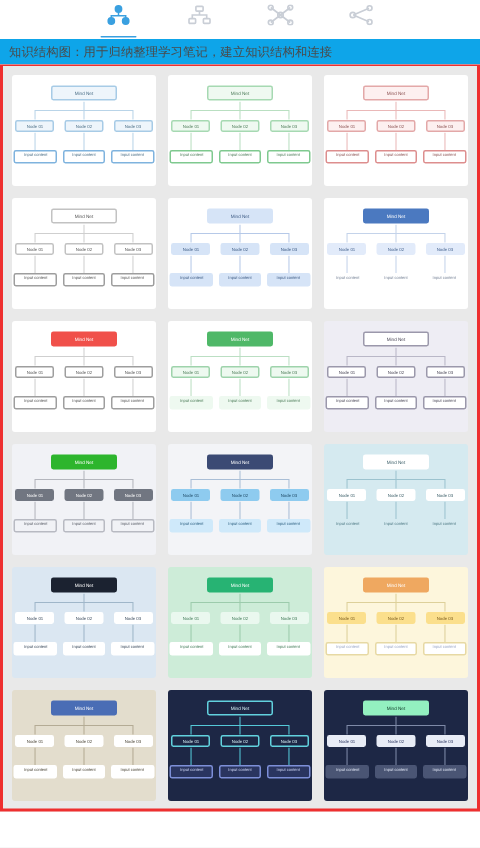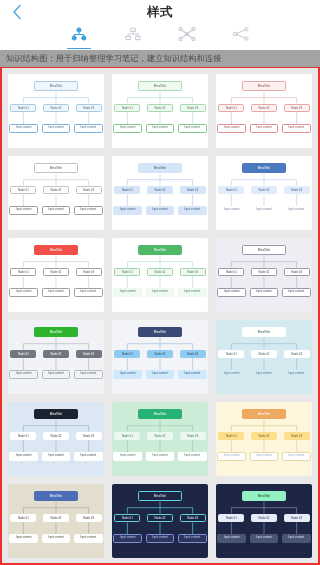--- a/index.html
+++ b/index.html
@@ -38,21 +38,21 @@
   }
   .tab svg{display:block;margin-top:2px;}
   .tab .underline{
     position:absolute;bottom:0px;left:3px;right:3px;height:1.5px;background:#3aa0e0;
     border-radius:1px;display:none;
   }
   .tab.active .underline{display:block;}
 
   
   .desc{
-    height:17px;background:#a3a3a3;display:flex;align-items:center;
+    height:17px;background:#0ea5e9;display:flex;align-items:center;
     padding:0 6px;box-sizing:border-box;
     font-size:8.2px;color:#4a4a4a;letter-spacing:.1px;white-space:nowrap;
   }
 
   
   .grid-wrap{
     position:relative;
     height:498px;
     background:#e9e9e9;
     border:2px solid #ee2f2f;
@@ -92,30 +92,20 @@
   .lv2{ top:40%; width:27%; height:12%; }
   .lv2.a{ left:2.5%; } .lv2.b{ left:36.5%; } .lv2.c{ left:70.5%; }
   .lv3{ top:68%; width:30%; height:12%; font-size:2.7px; }
   .lv3.a{ left:1.5%; } .lv3.b{ left:35%; } .lv3.c{ left:68.5%; }
 </style>
 </head>
 <body>
 
 <div class="app">
 
-  <div class="navbar">
-    <div class="back-btn">
-      <span>
-        <svg width="10" height="16" viewBox="0 0 10 16" fill="none">
-          <path d="M8 1.5 L2 8 L8 14.5" stroke="#4aa8e0" stroke-width="1.4" stroke-linecap="round" stroke-linejoin="round"></path>
-        </svg>
-      </span>
-    </div>
-    <div class="nav-title">样式</div>
-  </div>
 
   <div class="tabs">
 
     <div class="tab active">
       <span>
         <svg width="16" height="14" viewBox="0 0 16 14">
           <g fill="#3aa0e0" stroke="#3aa0e0" stroke-width="1">
             <circle cx="8" cy="3" r="2.1"></circle>
             <circle cx="3.2" cy="11" r="2.1"></circle>
             <circle cx="12.8" cy="11" r="2.1"></circle>

